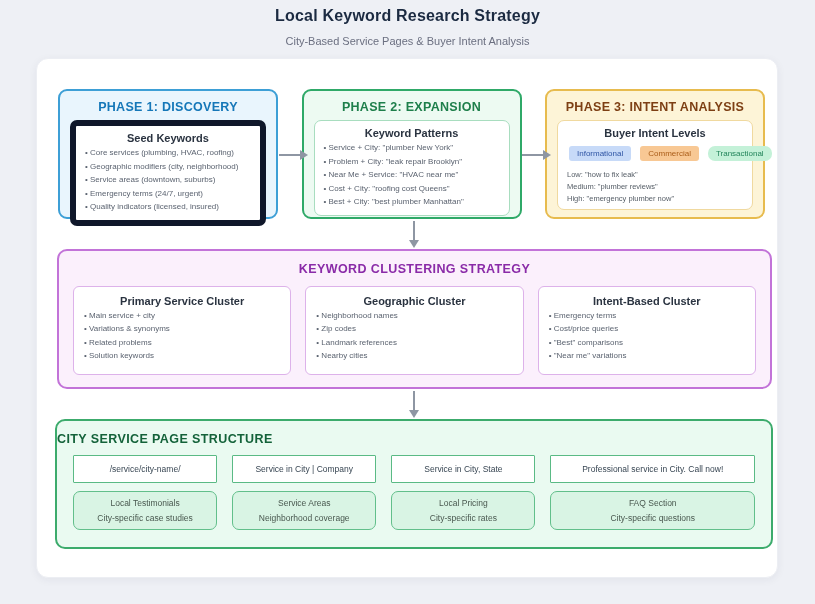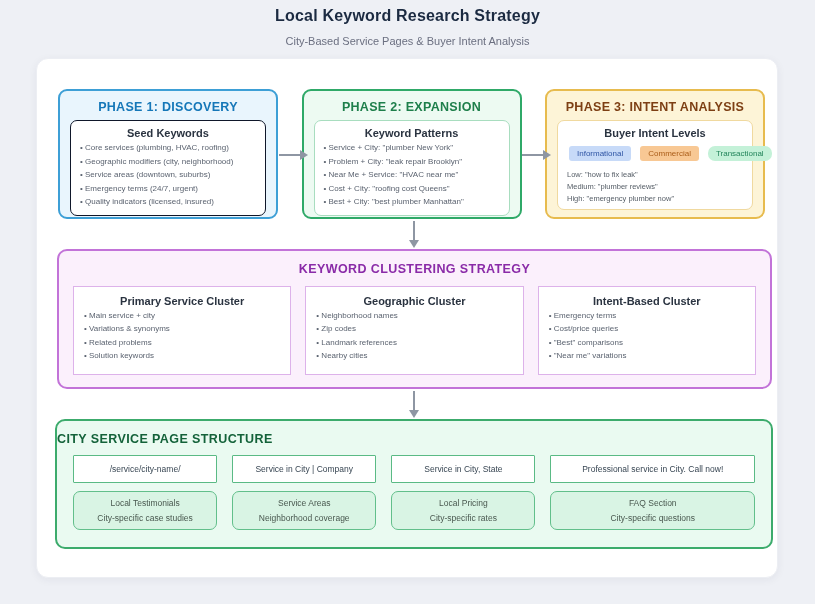--- a/index.html
+++ b/index.html
@@ -47,21 +47,21 @@
     text-align:center; font-size:12.5px; font-weight:bold;
     padding:9px 0 5px; letter-spacing:.3px;
   }
   .phase-1 .phase-title { color:#1577b8; }
   .phase-2 .phase-title { color:#1e7f4b; }
   .phase-3 .phase-title { color:#7d3f14; }
   .phase-inner {
     flex:1; background:#fff; margin:1px 10px 10px; border-radius:7px;
     padding:6px 9px 4px;
   }
-  .phase-1 .phase-inner { border:1px solid #0f172a; }
+  .phase-1 .phase-inner { border:6px solid #0f172a; }
   .phase-2 .phase-inner { border:1px solid #a8ddbf; }
   .phase-3 .phase-inner { border:1px solid #f0d99f; }
   .inner-title {
     text-align:center; font-size:11px; font-weight:bold; color:#2a3340;
     margin-bottom:4px;
   }
   ul.bullets { list-style:none; }
   ul.bullets li {
     font-size:8px; color:#5b6370; margin:3.5px 0; line-height:1.25;
   }
@@ -102,21 +102,21 @@
   .clustering {
     position:absolute; top:190px; left:20px; width:715px; height:140px;
     background:#fbf0fc; border:2px solid #c273d8; border-radius:10px;
   }
   .clustering-title {
     text-align:center; font-size:12.5px; font-weight:bold; color:#8a2ba8;
     margin-top:11px; letter-spacing:.4px;
   }
   .cluster-row { display:flex; gap:14px; padding:10px 14px 0; }
   .cluster-box {
-    flex:1; background:#fff; border:1.5px solid #ddb2ea; border-radius:0;
+    flex:1; background:#fff; border:1.5px solid #ddb2ea; border-radius:6px;
     padding:8px 10px 6px; height:89px;
   }
   .cluster-box .inner-title { margin-bottom:3px; }
 
   
   .city {
     position:absolute; top:360px; left:18px; width:718px; height:130px;
     background:#eafaf1; border:2px solid #3cab6c; border-radius:10px;
   }
   .city-title {

